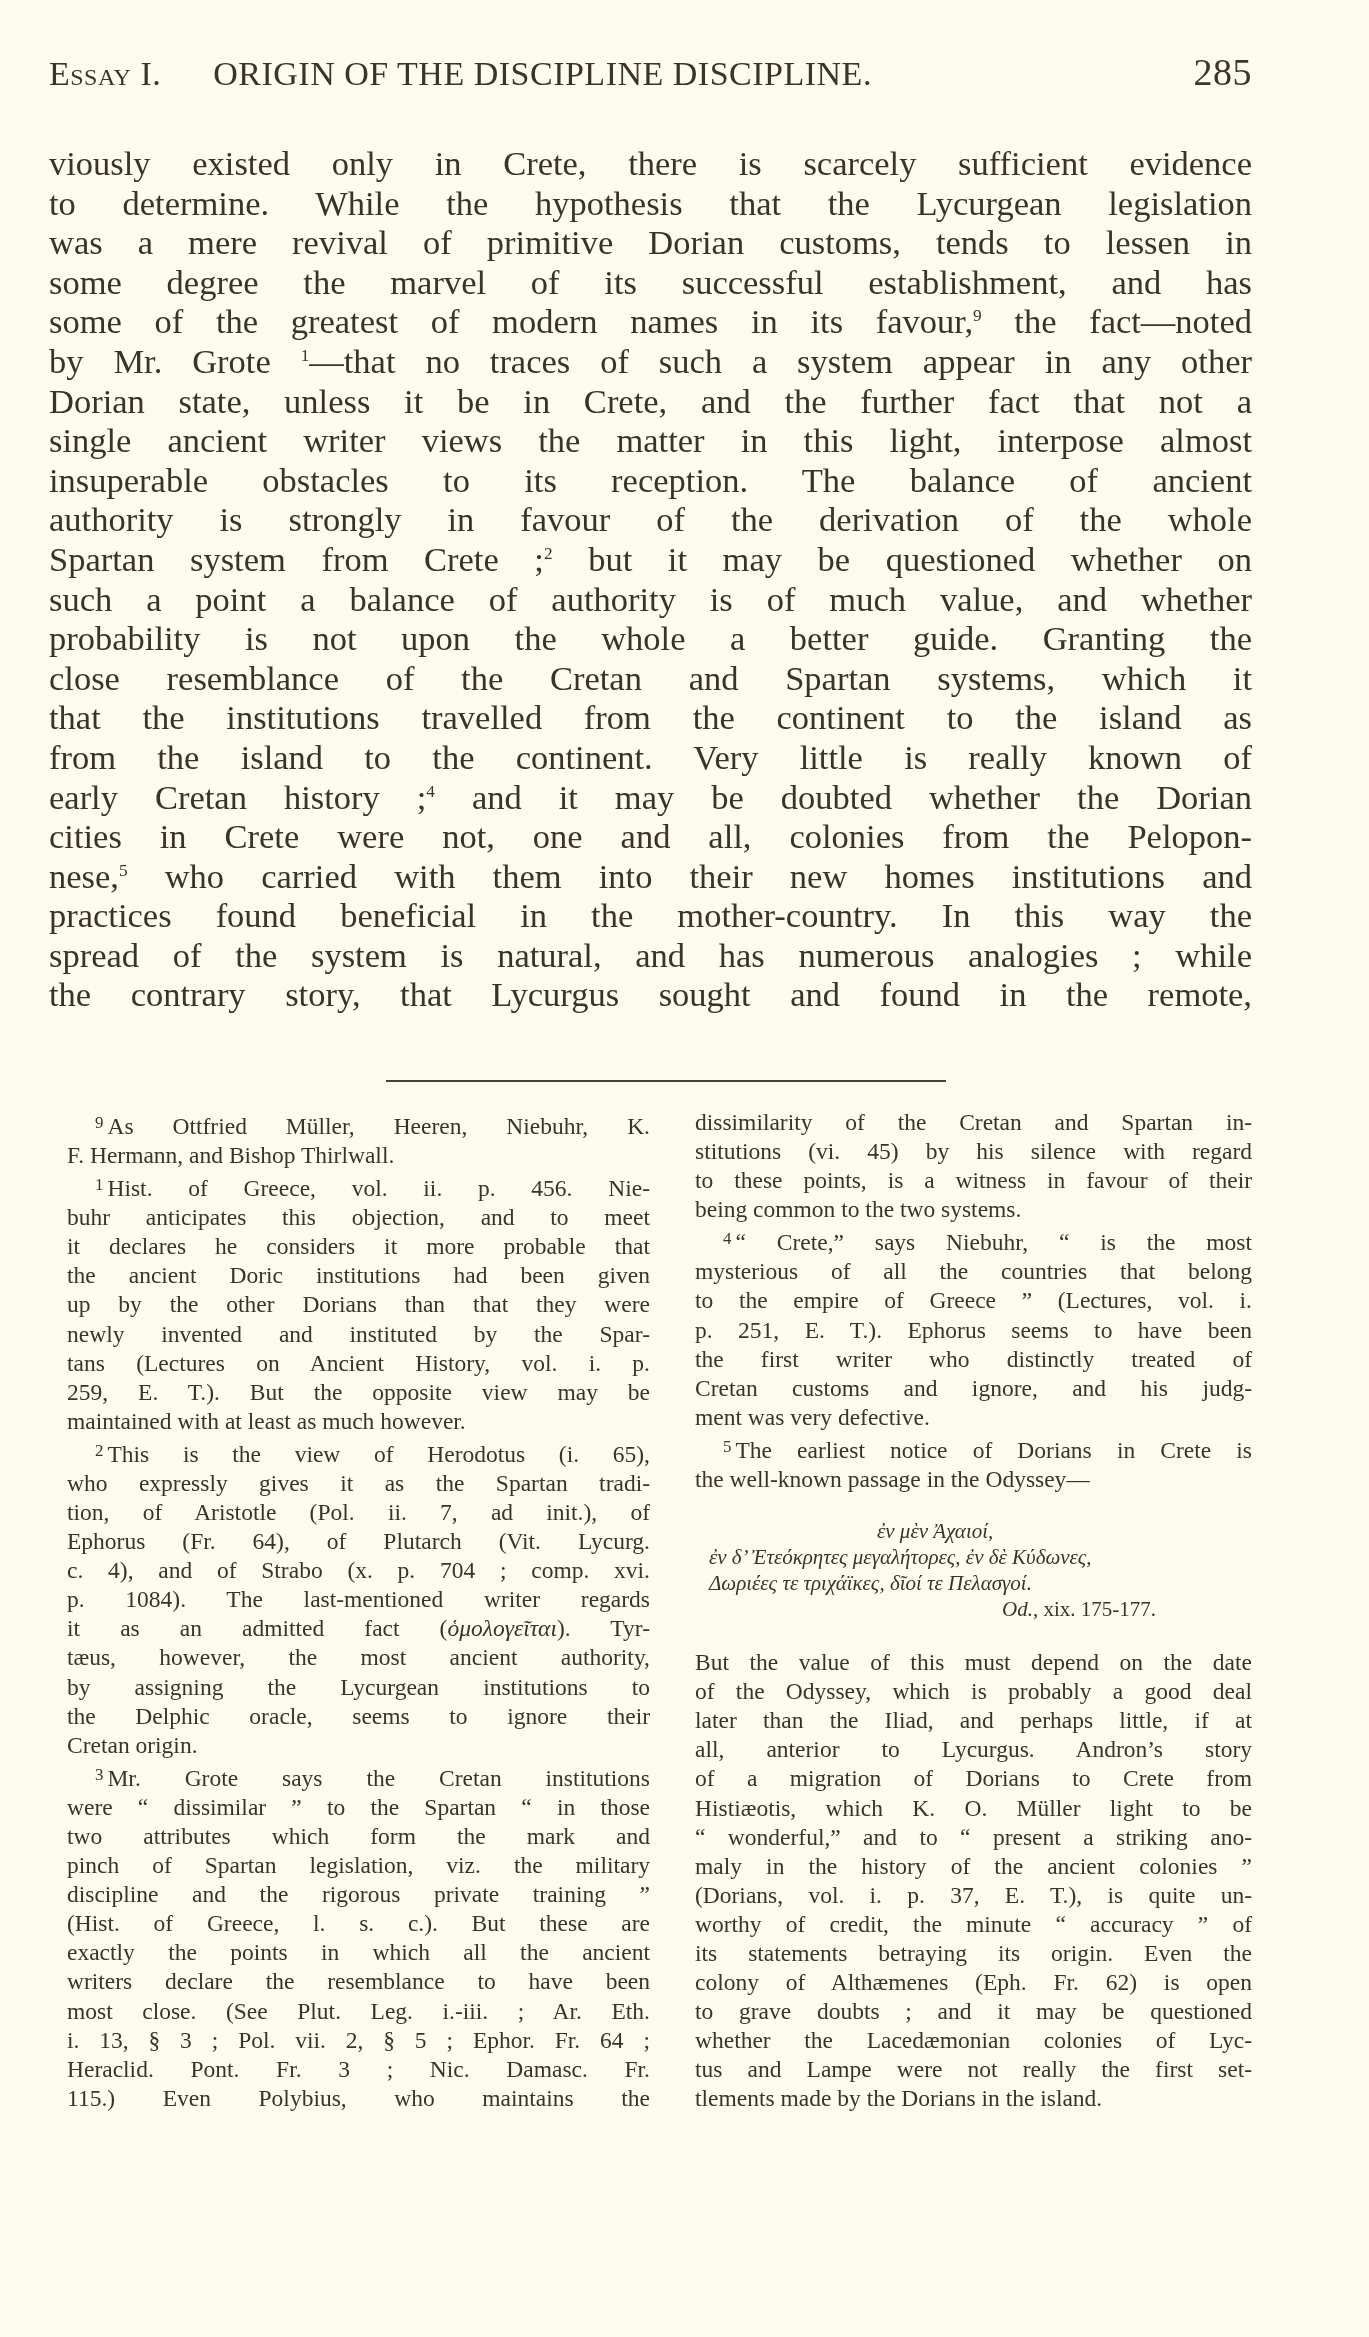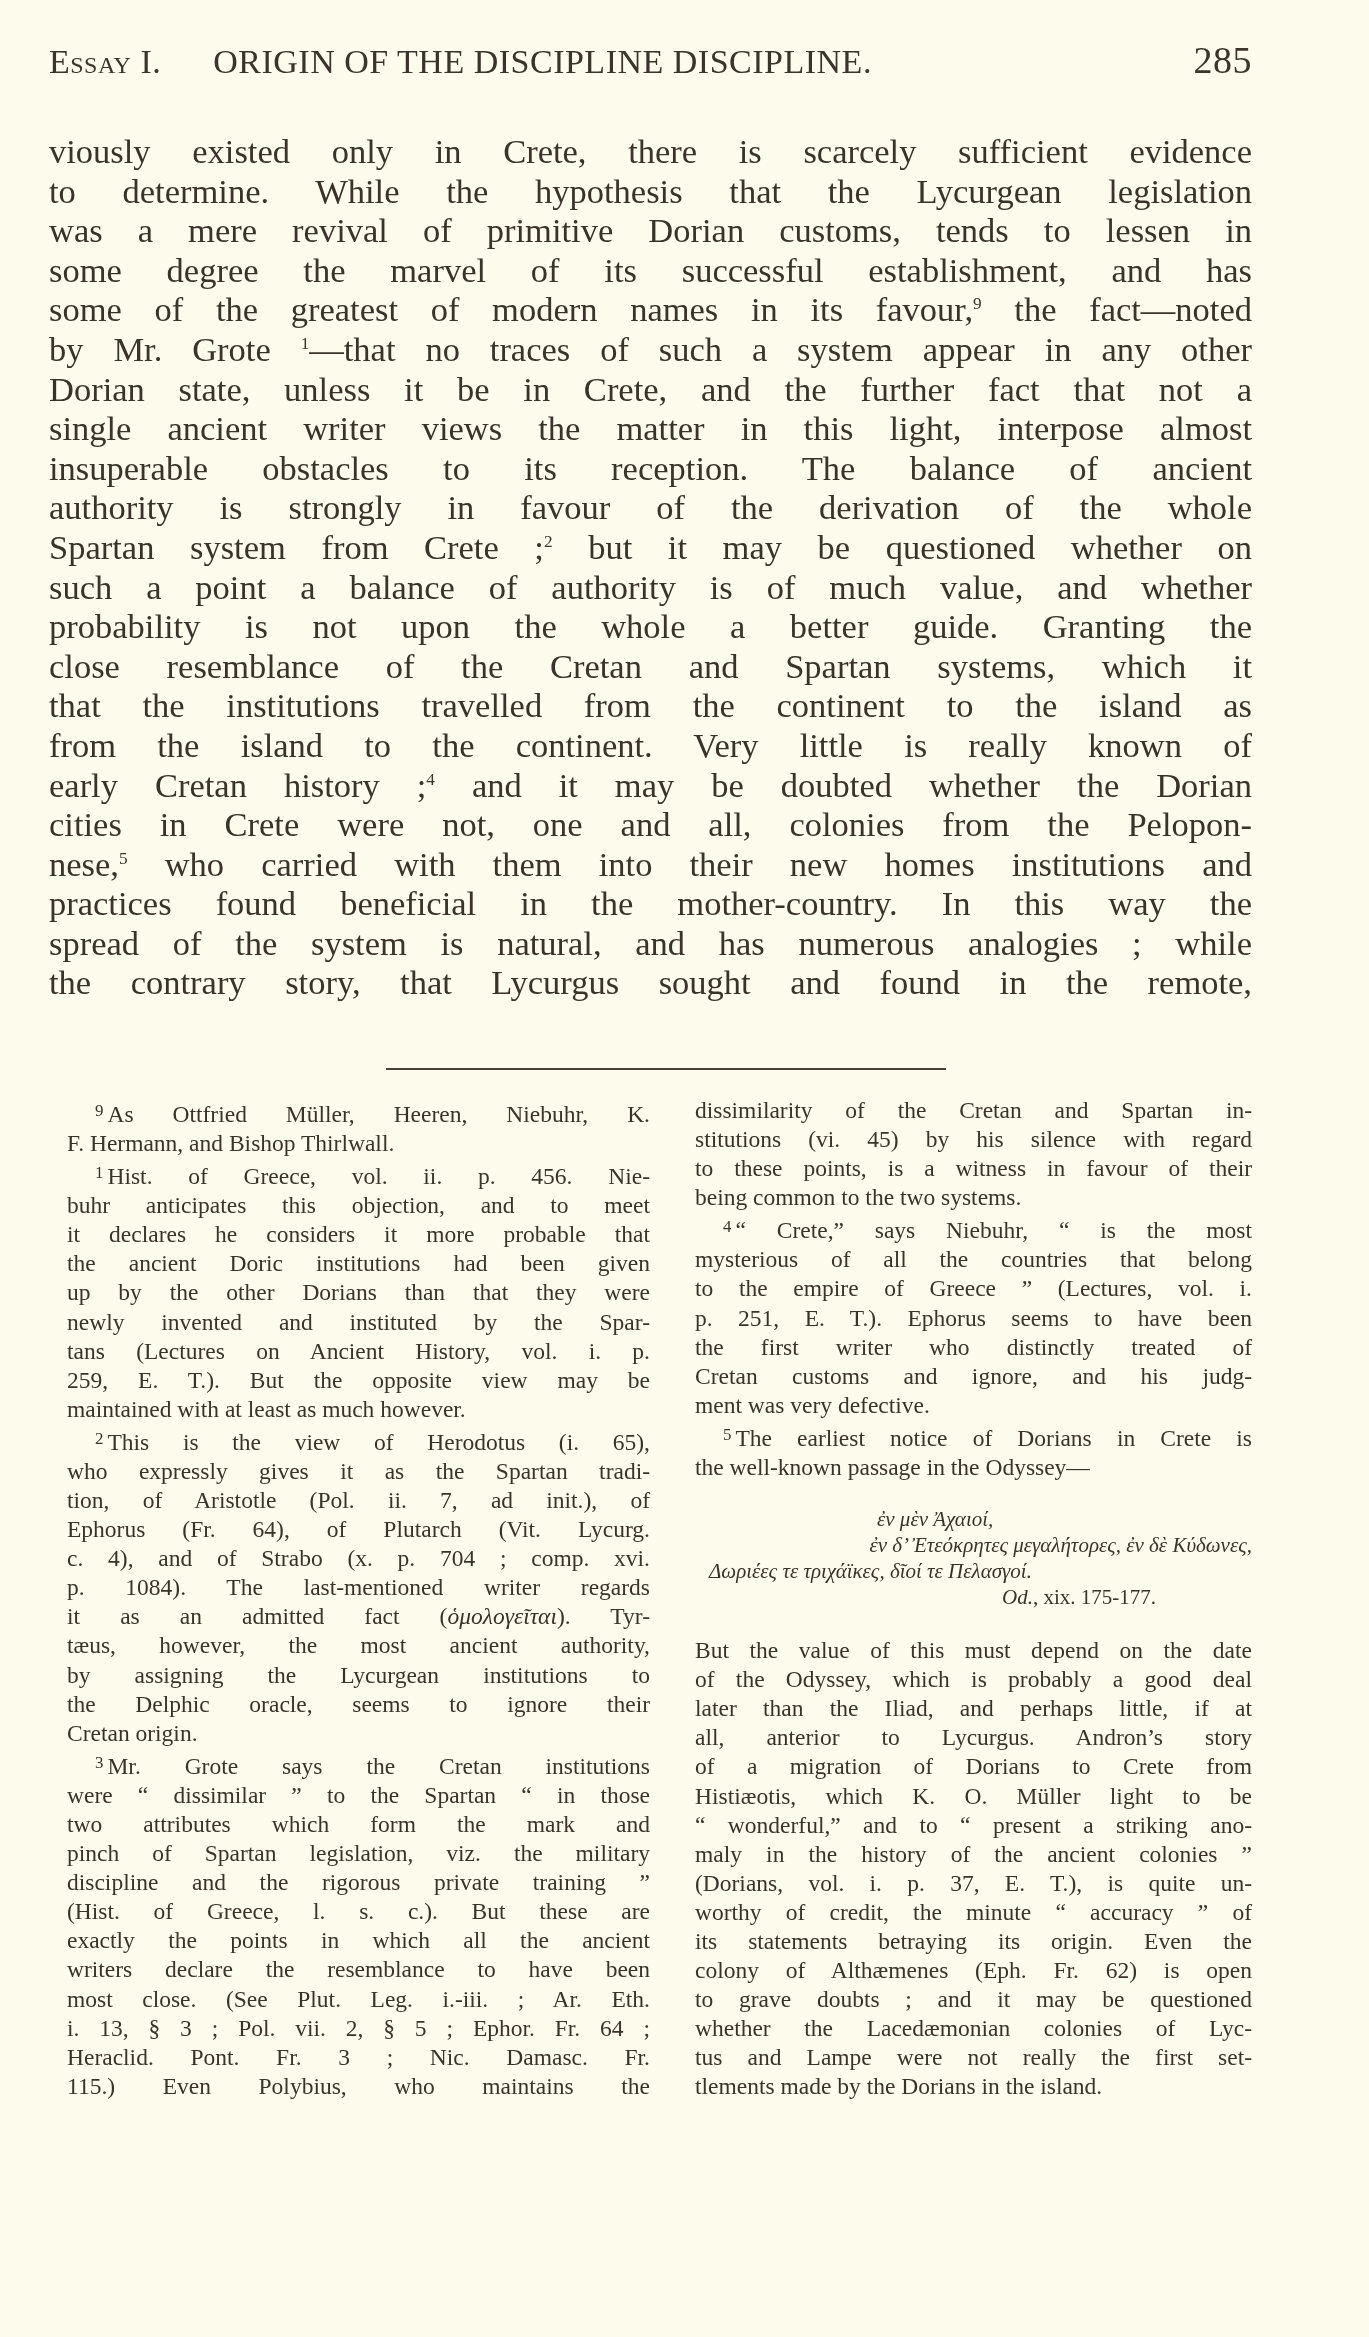--- a/index.html
+++ b/index.html
@@ -4,21 +4,21 @@
 <style>
   html, body { margin: 0; padding: 0; }
   body {
     width: 1369px; height: 2337px;
     background: #fdfbec;
     color: #3a332a;
     font-family: "Liberation Serif", "DejaVu Serif", serif;
     position: relative;
     overflow: hidden;
   }
-  .page { position: absolute; left: 0; top: 0; width: 1369px; height: 1688px; }
+  .page { position: absolute; left: 0; top: 12px; width: 1369px; height: 1688px; }
   .running-head {
     position: absolute; left: 49px; top: 38px; width: 1203px;
     display: flex; align-items: baseline;
     font-size: 34px; letter-spacing: 0.5px; color: #3b342b;
   }
   .rh-essay { font-variant: small-caps; }
   .rh-title { margin-left: 52px; flex: 1; }
   .rh-page { font-size: 38px; }
   .body-text {
     position: absolute; left: 49px; top: 132px; width: 1203px;
@@ -37,21 +37,21 @@
   .fn-left { left: 67px; }
   .fn-right { left: 695px; width: 557px; }
   .fn-col .line { display: block; white-space: nowrap; text-align: justify; text-align-last: justify; }
   .fn-col .line.end { text-align-last: left; }
   .fn-col .line.indent { padding-left: 28px; }
   .fn-num { font-size: 0.72em; vertical-align: 0.35em; margin-right: 4px; }
   .greek {
     display: block; font-style: italic; font-size: 21px; line-height: 26px; white-space: nowrap;
   }
   .greek.g1 { padding-left: 182px; margin-top: 24px; }
-  .greek.g2 { padding-left: 14px; text-align: right; }
+  .greek.g2 { padding-left: 14px; }
   .greek.g3 { padding-left: 14px; }
   .greek-cite { display: block; font-size: 21px; line-height: 26px; padding-left: 307px; margin-bottom: 26px; }
   .greek-cite i { font-style: italic; }
 </style>
 </head>
 <body>
 
 <div class="page">
   <div class="running-head">
     <span class="rh-essay">Essay I.</span>

